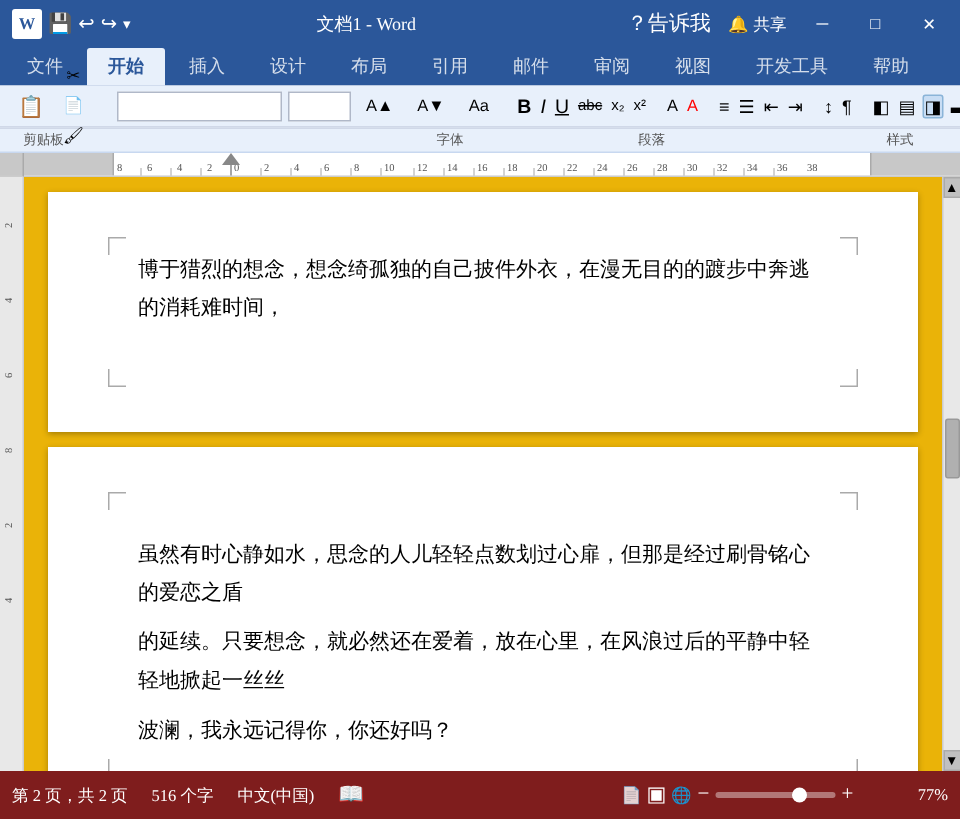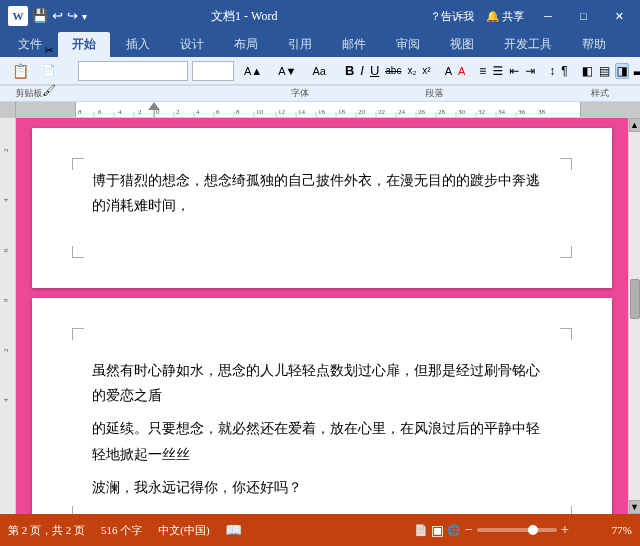--- a/index.html
+++ b/index.html
@@ -98,21 +98,21 @@
       align-items: center;
       border-bottom: 1px solid #ccc;
       flex-shrink: 0;
       position: relative;
       overflow: hidden;
     }
 
     
     .doc-area {
       flex: 1;
-      background: #ec4899;
+      background: #eab308;
       overflow-y: auto;
       overflow-x: hidden;
       display: flex;
       flex-direction: column;
       align-items: center;
       padding: 10px 0;
       gap: 10px;
       position: relative;
     }
     .page {
@@ -139,21 +139,21 @@
       border-style: solid;
       border-width: 0;
     }
     .corner-tl { top: 30px; left: 40px; border-top-width: 1px; border-left-width: 1px; }
     .corner-tr { top: 30px; right: 40px; border-top-width: 1px; border-right-width: 1px; }
     .corner-bl { bottom: 30px; left: 40px; border-bottom-width: 1px; border-left-width: 1px; }
     .corner-br { bottom: 30px; right: 40px; border-bottom-width: 1px; border-right-width: 1px; }
 
     
     .status-bar {
-      background: #c2410c;
+      background: #7f1d1d;
       height: 22px;
       display: flex;
       align-items: center;
       padding: 16px 8px;
       color: white;
       font-size: 11px;
       flex-shrink: 0;
       gap: 16px;
     }
     .status-bar-right {
@@ -194,21 +194,21 @@
 <div class="title-bar">
   <div class="title-bar-left">
     <div class="title-bar-logo">W</div>
     <span style="color:white;font-size:13px;cursor:pointer;">💾</span>
     <span style="color:white;font-size:13px;cursor:pointer;">↩</span>
     <span style="color:white;font-size:13px;cursor:pointer;">↪</span>
     <span style="color:white;font-size:10px;cursor:pointer;">▾</span>
     <span class="title-bar-title" style="margin-left:120px;">文档1 - Word</span>
   </div>
   <div class="title-bar-right">
-    <span style="color:white;font-size:11px;cursor:pointer;">？告诉我</span>
+    <span style="color:white;font-size:14px;cursor:pointer;">？告诉我</span>
     <span style="color:white;font-size:11px;cursor:pointer;">🔔 共享</span>
     <span style="color:white;cursor:pointer;padding:2px 8px;">─</span>
     <span style="color:white;cursor:pointer;padding:2px 8px;">□</span>
     <span style="color:white;cursor:pointer;padding:2px 8px;">✕</span>
   </div>
 </div>
 
 <div class="tab-bar">
   <div class="tab">文件</div>
   <div class="tab active">开始</div>

